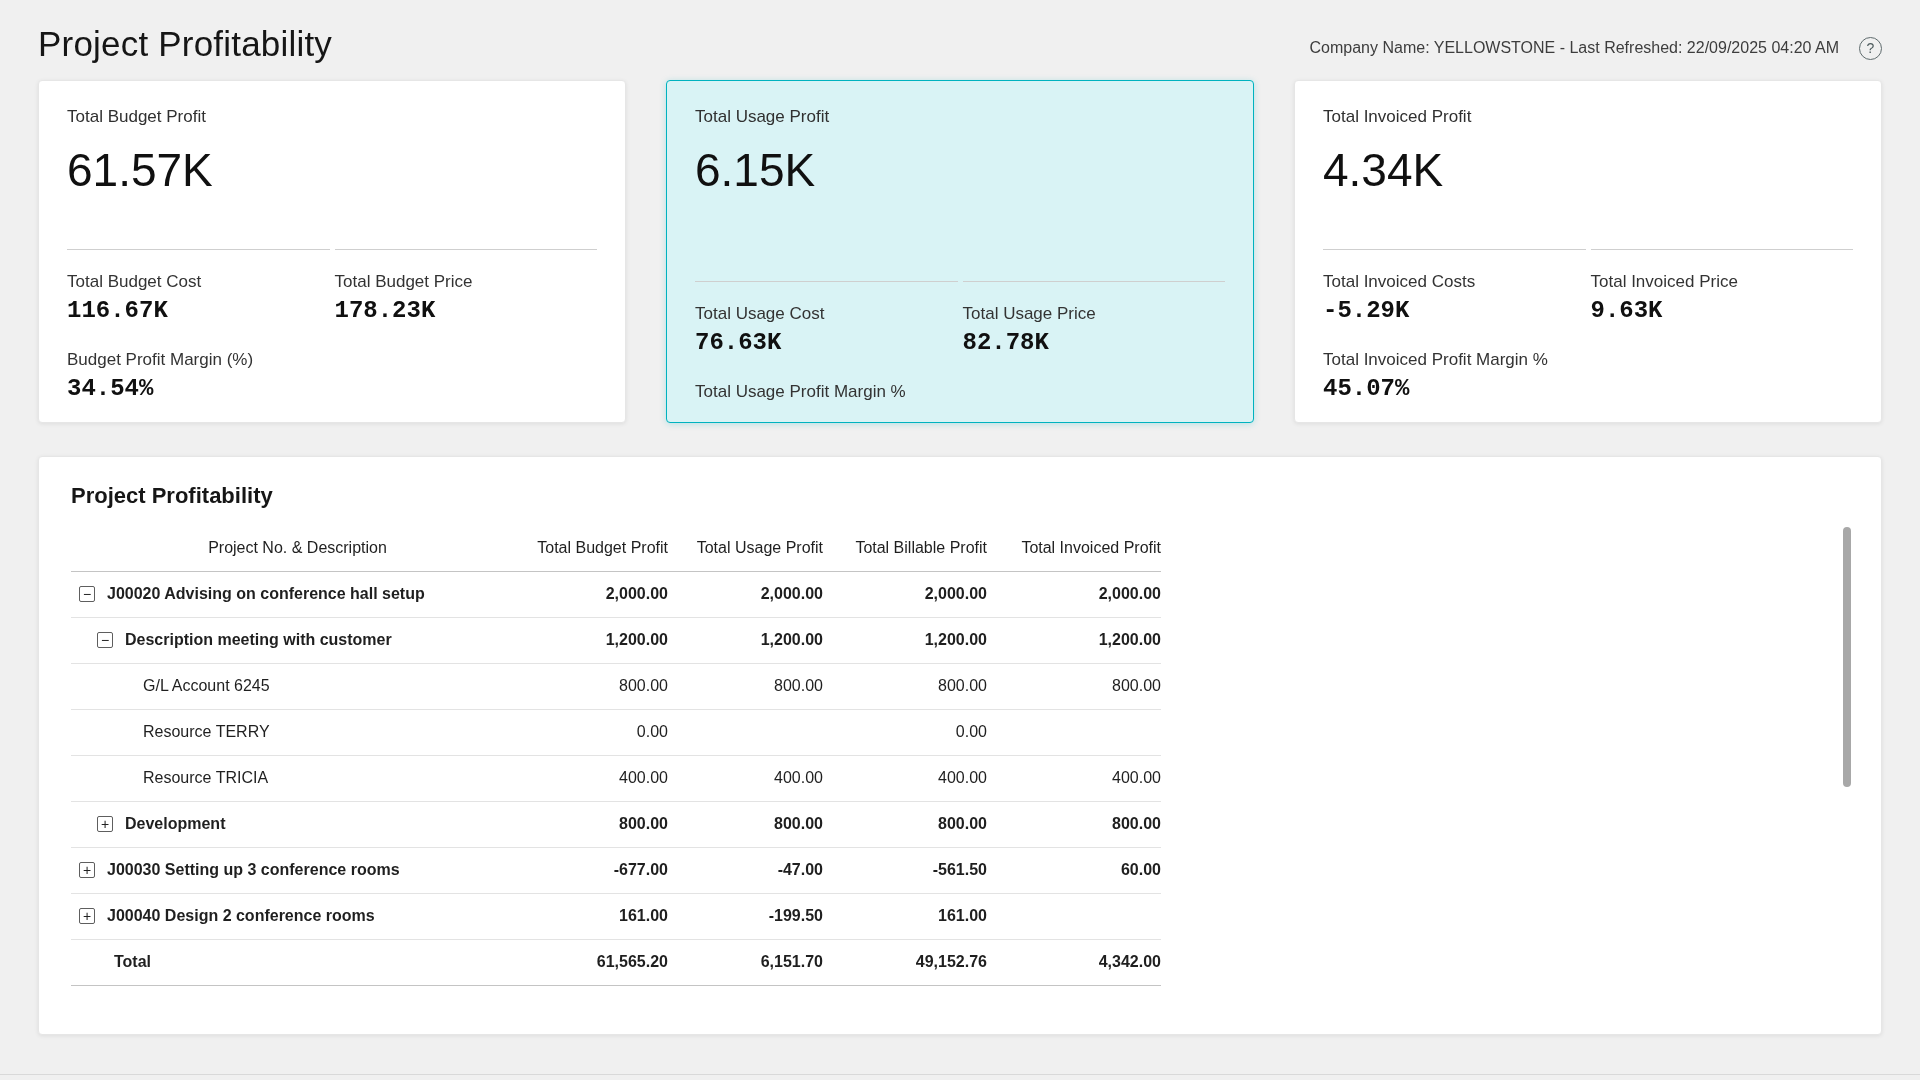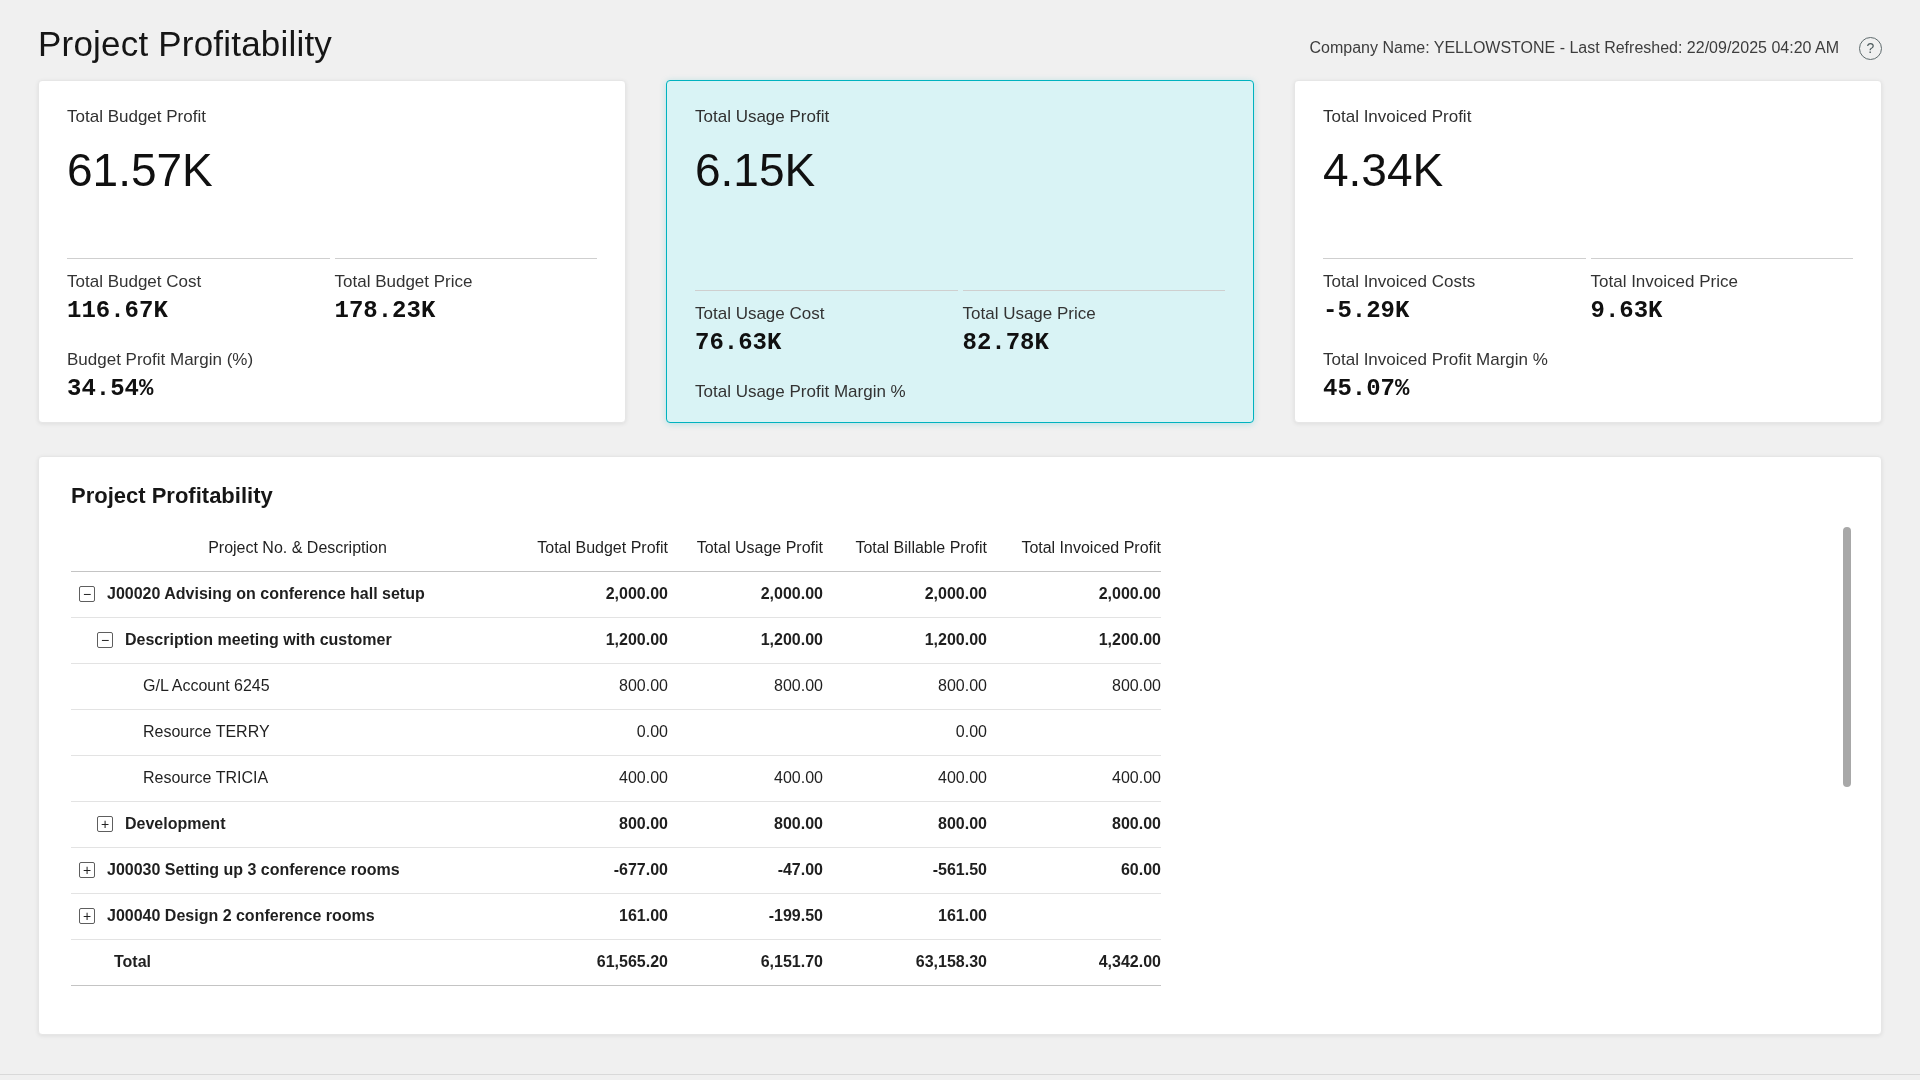--- a/index.html
+++ b/index.html
@@ -24,21 +24,21 @@
         align-items:center;justify-content:center;font-size:14px;color:#4c5a5c;cursor:pointer;}
   
   .cards{display:flex;gap:40px;margin-top:16px;}
   .card{flex:1;height:343px;background:var(--card-bg);border:1px solid #e6e6e6;border-radius:4px;
         box-shadow:0 1px 4px rgba(0,0,0,.08);padding:26px 28px 20px;display:flex;flex-direction:column;cursor:pointer;}
   .card.selected{background:var(--selected-card-bg);border:1px solid var(--accent);
         box-shadow:0 1px 6px rgba(0,178,191,.25);}
   .card-title{font-size:17px;color:#303030;}
   .card-value{font-size:46px;font-weight:400;color:#101010;margin-top:17px;line-height:1.15;}
   .card-stats{display:grid;grid-template-columns:1fr 1fr;column-gap:5px;margin-top:auto;}
-  .stat{border-top:1px solid var(--divider);padding-top:13px;}
+  .stat{border-top:1px solid var(--divider);padding-top:22px;}
   .stat-label{font-size:17px;color:#333333;}
   .stat-value{font-size:24px;font-weight:700;color:#101010;margin-top:5px;font-family:Liberation Mono, monospace;}
   .card-margin{margin-top:26px;}
   
   .panel{margin-top:33px;height:579px;background:var(--card-bg);border:1px solid #e6e6e6;border-radius:4px;
          box-shadow:0 1px 4px rgba(0,0,0,.08);padding:26px 32px;position:relative;}
   .panel-title{margin:0;font-size:22px;font-weight:700;color:#161616;}
   table{border-collapse:collapse;table-layout:fixed;width:1090px;margin-top:16px;font-size:16px;color:#1f1f1f;}
   th,td{height:46px;padding:0;vertical-align:middle;}
   thead th{font-weight:400;border-bottom:1px solid var(--strong-border);}
@@ -246,21 +246,21 @@
             <td class="num"></td>
           </tr>
           <tr class="total-row">
             <td class="desc">
               <div class="desc-inner lvl-total">
                 <span>Total</span>
               </div>
             </td>
             <td class="num">61,565.20</td>
             <td class="num">6,151.70</td>
-            <td class="num">63,158.30</td>
+            <td class="num">49,152.76</td>
             <td class="num">4,342.00</td>
           </tr>
         </tbody>
     </table>
     <div class="scroll-thumb"></div>
   </div>
 
 </div>
 
 <div class="bottom-divider"></div>

